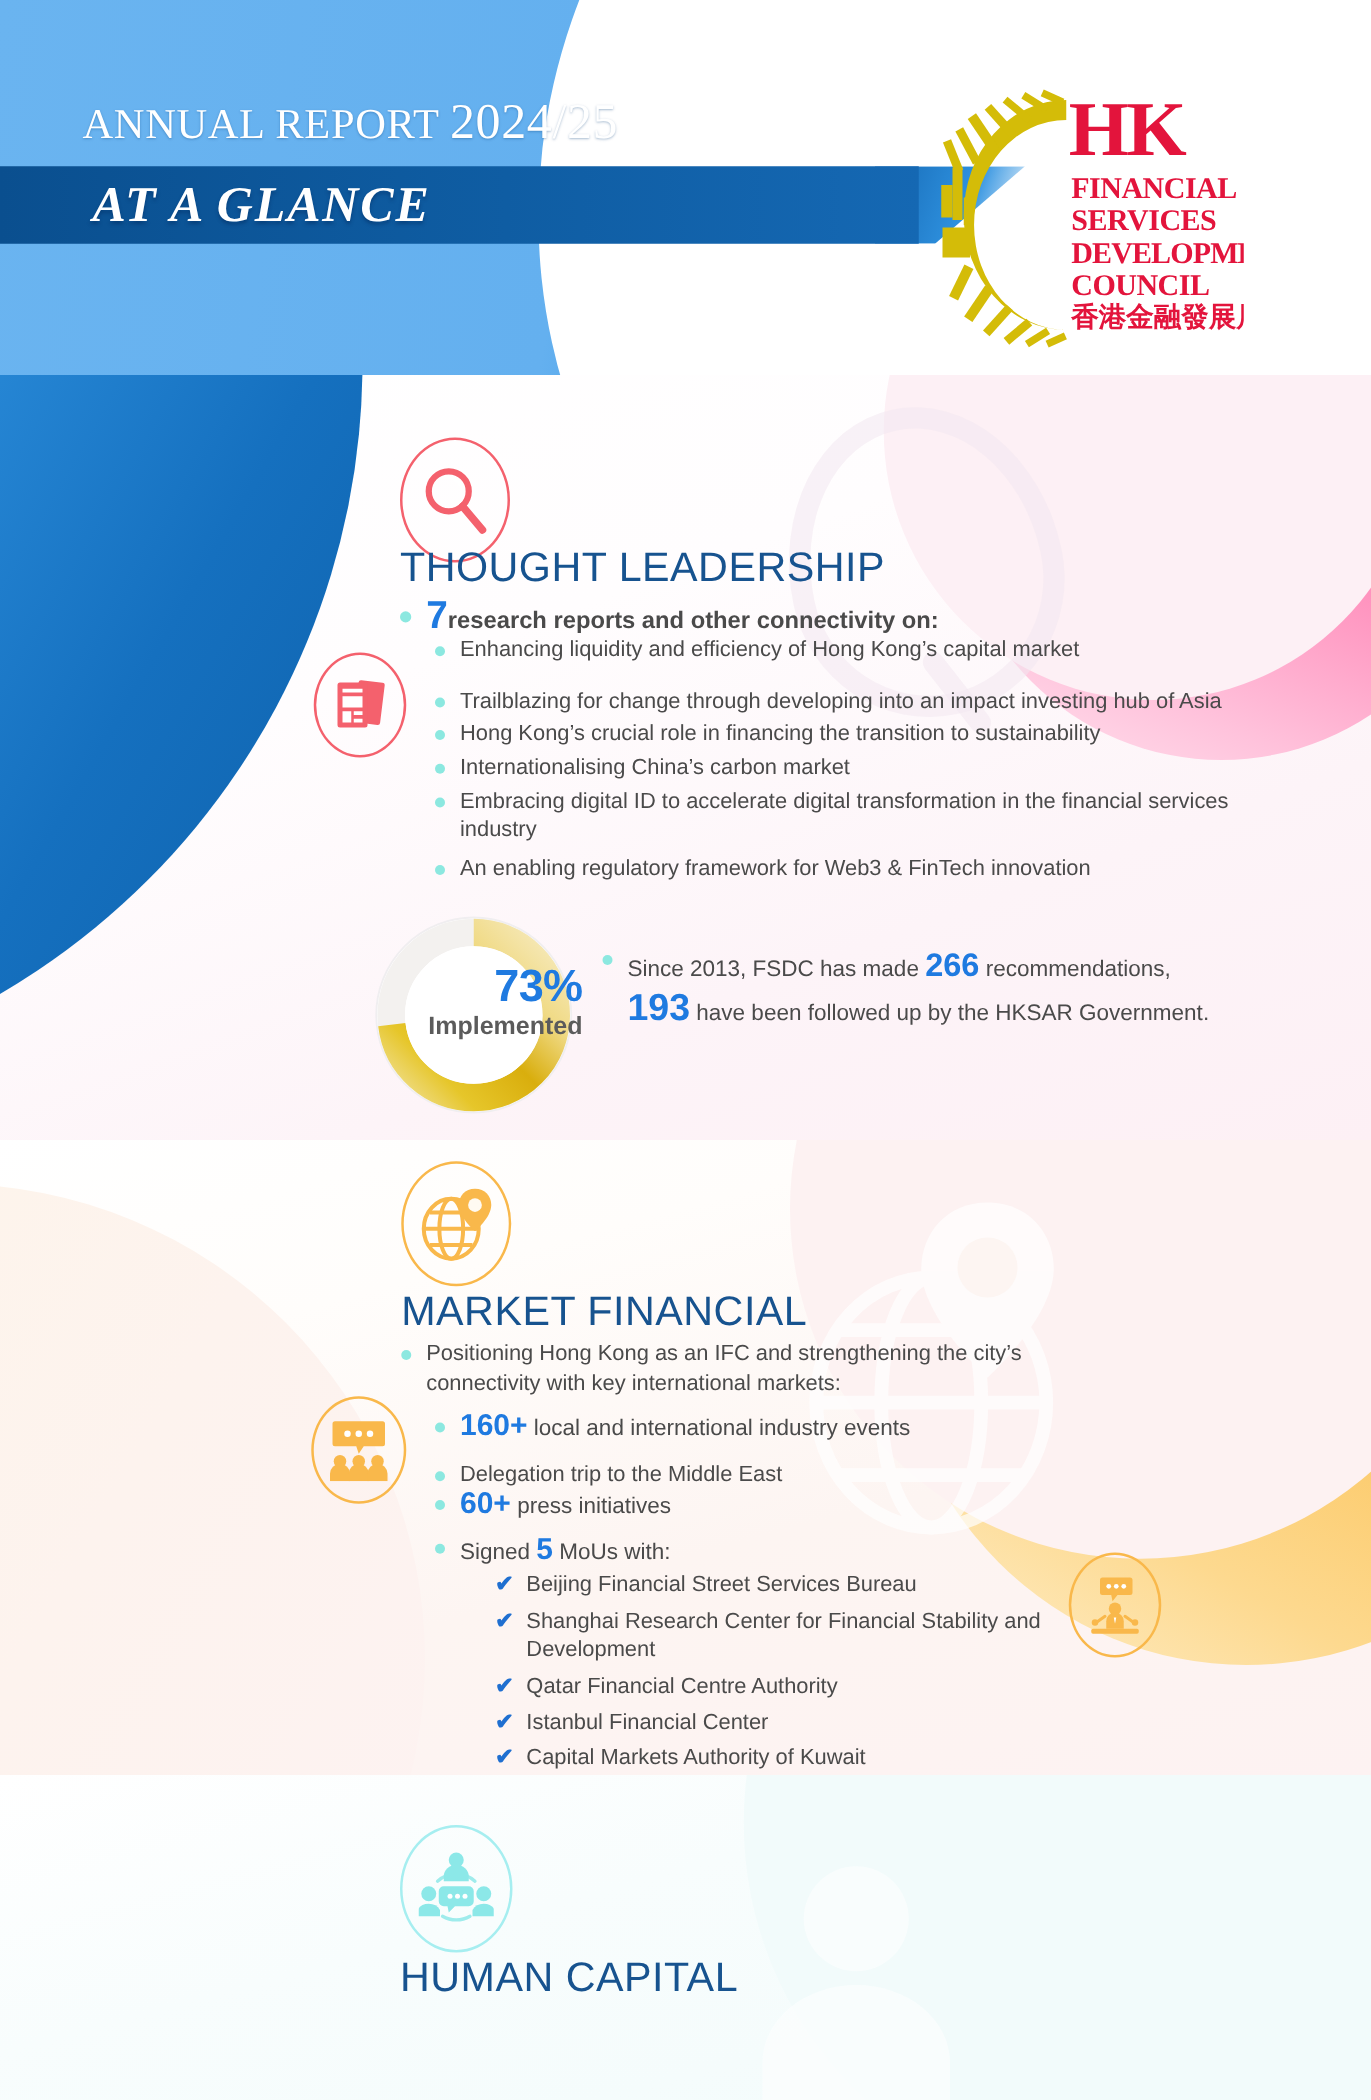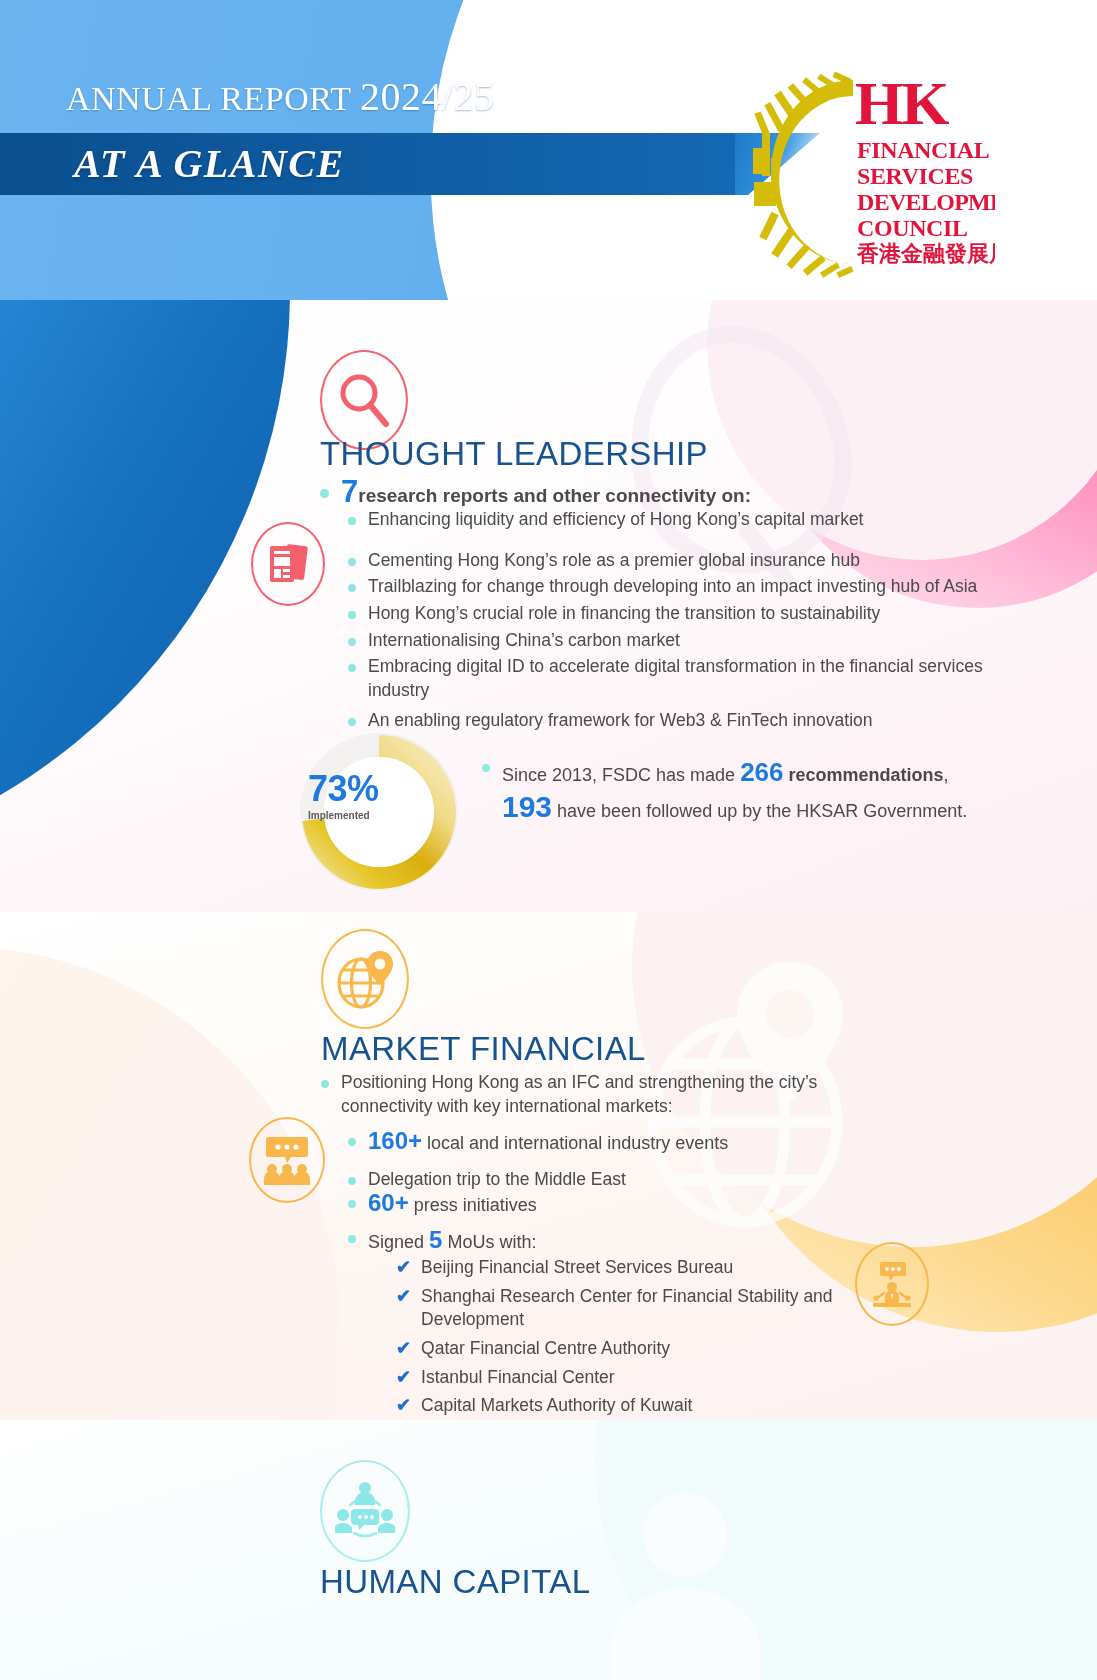--- a/index.html
+++ b/index.html
@@ -136,24 +136,24 @@
   .txt.big{font-size:19px;font-weight:700;color:#4a4a4a;}
   .num{color:#1f7ae0;font-weight:700;}
   .num.n1{font-size:31px;line-height:.9;}
   .num.n2{font-size:26px;}
   .num.n3{font-size:24px;}
   .chk{color:#1f6fd0;font-weight:700;font-size:18px;margin-right:10px;flex:0 0 auto;}
 
   
   .donut-wrap{position:absolute;left:292px;top:725px;width:174px;height:150px;}
   .donut-lbl{
-    position:absolute;left:16px;right:0;top:46px;text-align:left;pointer-events:none;
+    position:absolute;left:0;right:0;top:46px;text-align:right;pointer-events:none;
   }
   .donut-pct{font-size:36px;font-weight:700;color:#1f7ae0;letter-spacing:-.5px;line-height:1;}
-  .donut-cap{font-size:10px;font-weight:700;color:#5b5b5b;margin-top:3px;}
+  .donut-cap{font-size:20px;font-weight:700;color:#5b5b5b;margin-top:3px;}
 </style>
 </head>
 <body>
 
 <div class="page">
 
   <div class="header">
     <div class="hdr-blue-base"></div>
     <div class="hdr-white-swoosh"></div>
     <div class="hdr-white-swoosh2"></div>
@@ -233,24 +233,20 @@
     <div class="blt" style="left:320px;top:178px;width:720px;">
       <span class="dot l1"></span>
       <span class="txt big"><span class="num n1">7</span><span>research reports and other connectivity on:</span></span>
     </div>
 
     <div style="position:absolute;left:348px;top:208px;width:700px;">
       <div class="blt" style="position:relative;left:0;top:0;margin-bottom:17px;">
         <span class="dot l2"></span>
         <span class="txt">Enhancing liquidity and efficiency of Hong Kong’s capital market</span>
       </div>
-      <div class="blt" style="position:relative;left:0;top:0;margin-bottom:3px;">
-        <span class="dot l2"></span>
-        <span class="txt">Cementing Hong Kong’s role as a premier global insurance hub</span>
-      </div>
       <div class="blt" style="position:relative;left:0;top:0;margin-bottom:3px;text-align:right;">
         <span class="dot l2"></span>
         <span class="txt">Trailblazing for change through developing into an impact investing hub of Asia</span>
       </div>
       <div class="blt" style="position:relative;left:0;top:0;margin-bottom:3px;">
         <span class="dot l2"></span>
         <span class="txt">Hong Kong’s crucial role in financing the transition to sustainability</span>
       </div>
       <div class="blt" style="position:relative;left:0;top:0;margin-bottom:3px;">
         <span class="dot l2"></span>
@@ -283,21 +279,21 @@
         <circle cx="87" cy="87" r="55" fill="#ffffff"></circle>
       </svg>
       <div class="donut-lbl">
         <div class="donut-pct">73%</div>
         <div class="donut-cap">Implemented</div>
       </div>
     </div>
 
     <div class="blt" style="left:482px;top:455px;width:560px;">
       <span class="dot l2"></span>
-      <span class="txt" style="font-size:18px;"><span>Since 2013, FSDC has made </span><span class="num n2">266</span><span style="font-weight:700;margin-top:12px;"> recommendations</span><span>,</span></span>
+      <span class="txt" style="font-size:18px;"><span>Since 2013, FSDC has made </span><span class="num n2">266</span><span style="font-weight:400;margin-top:12px;"> recommendations</span><span>,</span></span>
     </div>
     <div style="position:absolute;left:502px;top:490px;width:560px;">
       <span class="num" style="font-size:30px;">193</span><span class="txt" style="font-size:18px;"> have been followed up by the HKSAR Government.</span>
     </div>
   </div>
 
   <div class="sec2">
     <div class="s2-cream"></div>
     <div class="s2-orange"></div>
     <div class="s2-orange-in"></div>

